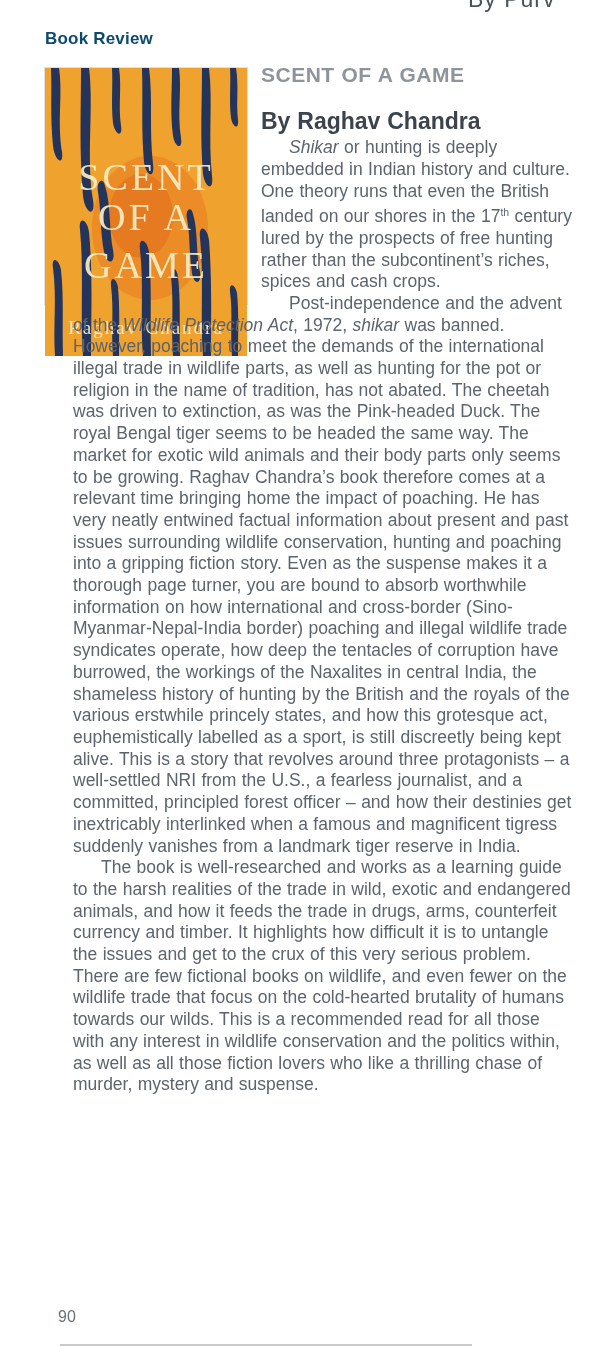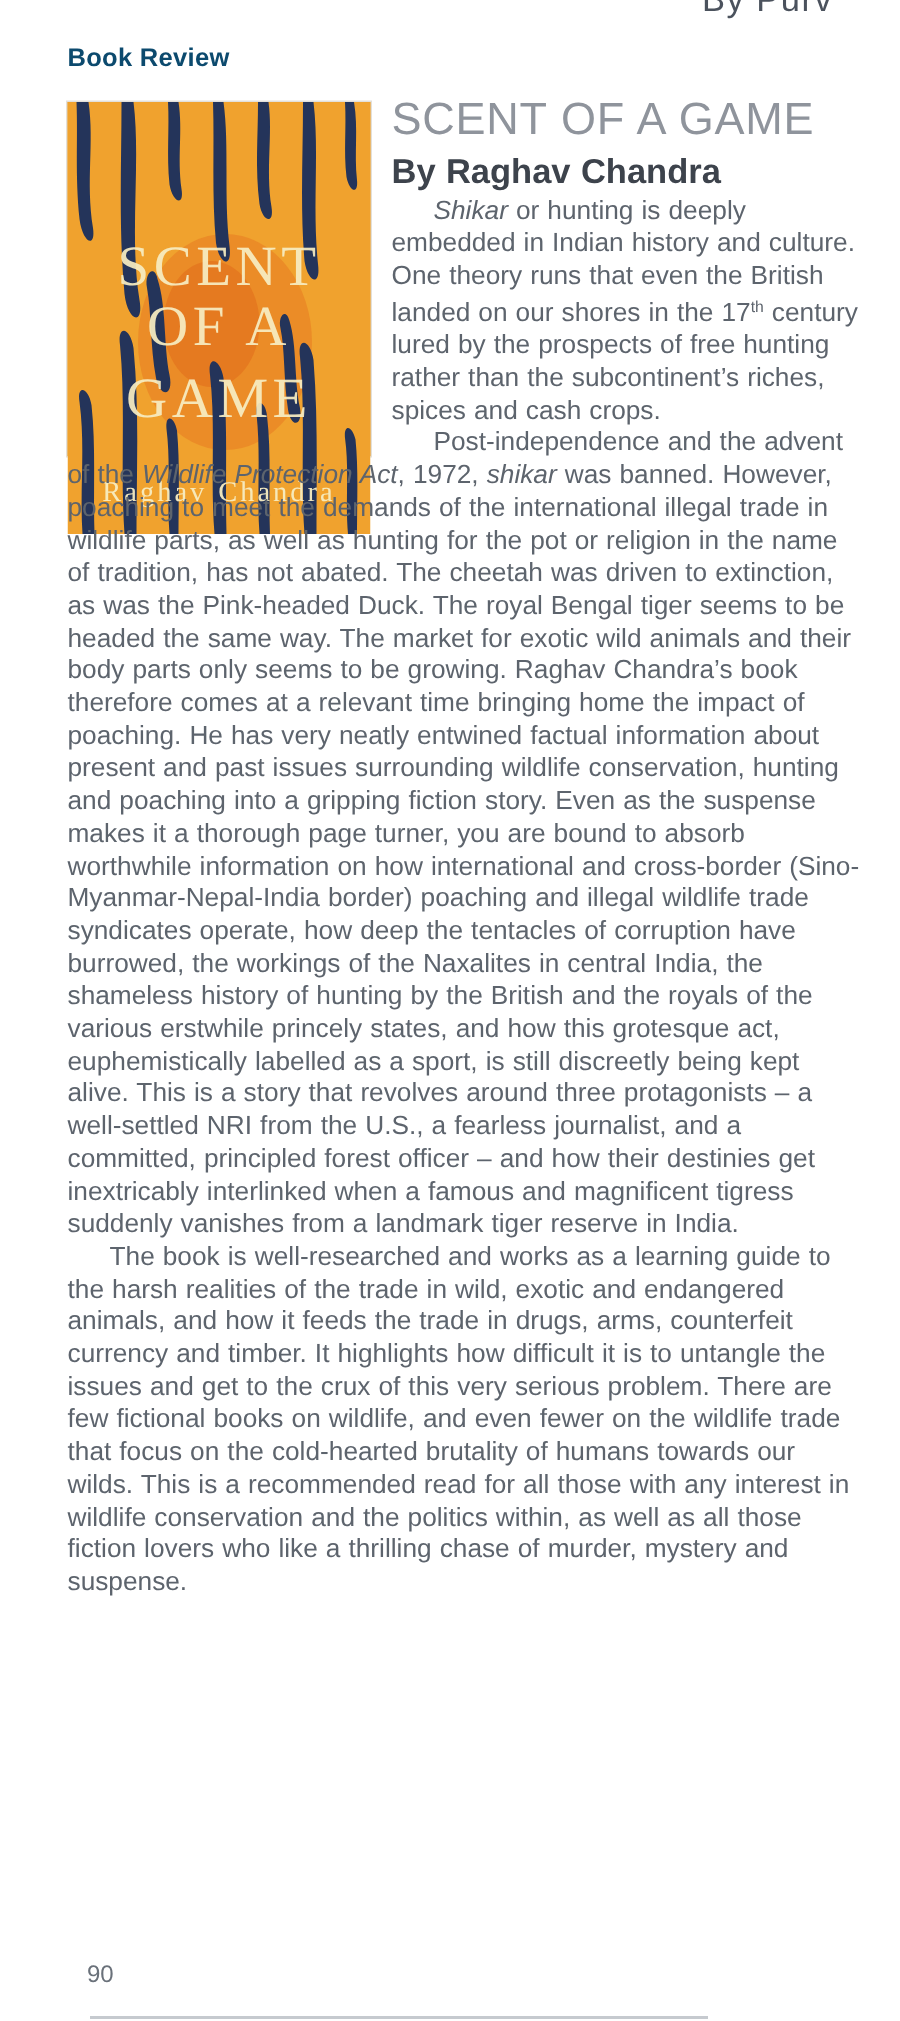--- a/index.html
+++ b/index.html
@@ -55,33 +55,34 @@
     letter-spacing: 3px;
     opacity: 0.93;
   }
   .cover-author {
     font-family: "Liberation Serif", serif;
     font-size: 19px;
     letter-spacing: 2px;
     opacity: 0.95;
   }
   .book-title {
-    margin: 0 0 7px 0;
-    font-size: 30px;
-    font-weight: 400;
+    margin: 0 0 24px 0;
+    font-size: 21px;
+    font-weight: 700;
     color: #8f949c;
     letter-spacing: 0.5px;
     line-height: 1.05;
   }
   .meta-line { margin: 0; font-size: 23px; line-height: 22.2px; }
   .bold-dark { font-weight: bold; color: #3d434c; }
   .review p {
     margin: 0;
     text-indent: 28px;
     text-align: left;
+    padding-left: 28px;
   }
   .review p.first { margin-top: 5px; }
   .run-italic { font-style: italic; }
   .run-sup { font-size: 0.6em; vertical-align: 0.55em; }
   .page-number {
     position: absolute;
     left: 58px;
     top: 1308px;
     font-size: 16px;
     color: #6a717a;

